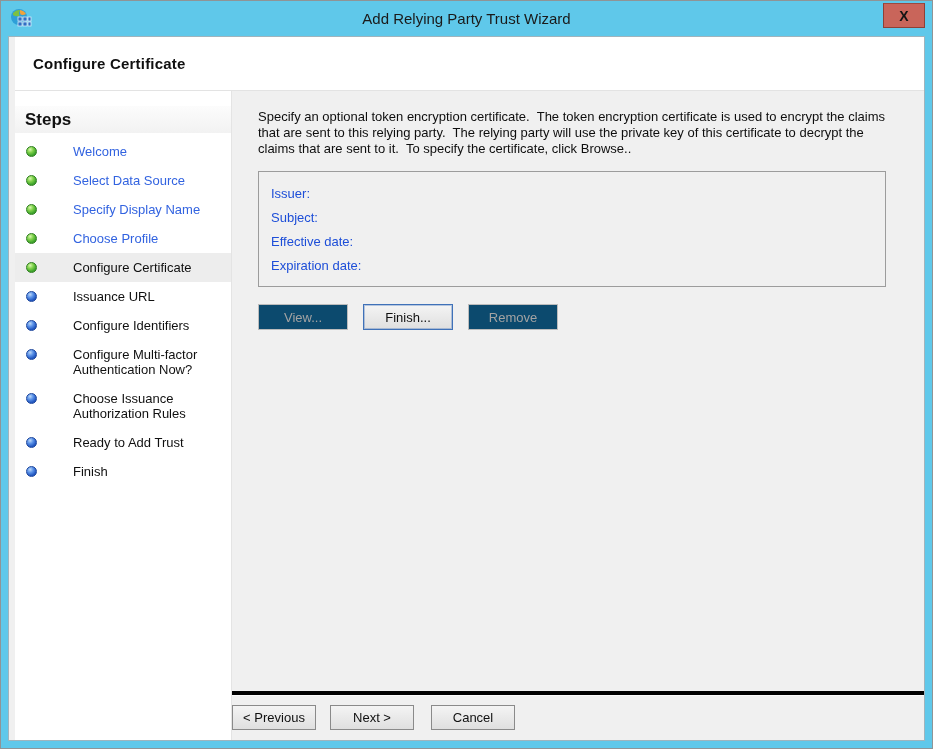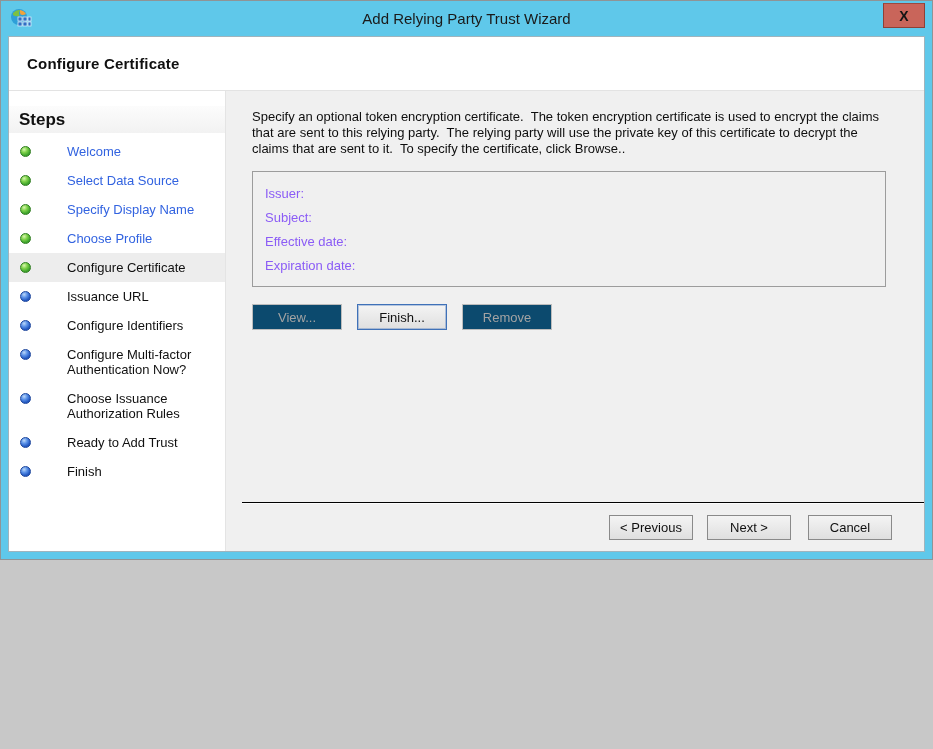--- a/index.html
+++ b/index.html
@@ -1,20 +1,20 @@
 <!DOCTYPE html>
 <html style="--frame-cyan: #5fc8ea; --close-red: #c9655a; --link-blue: #3263e0; --dot-green: #3da32c; --dot-blue: #2257c0; --focus-blue: #3f71b8;"><head>
 <meta charset="utf-8">
 <style>
   * { margin: 0; padding: 0; box-sizing: border-box; }
   html, body { background: #c8c8c8; font-family: "Liberation Sans", sans-serif; }
 
   .window {
     position: relative;
-    width: 933px; height: 560px;
+    width: 933px; height: 749px;
     background: var(--frame-cyan, #5fc8ea);
     border: 1px solid #8f9496;
     box-shadow: 0 2px 2px rgba(0,0,0,.25);
     overflow: hidden;
   }
 
   
   .titlebar {
     position: relative;
     height: 35px;
@@ -35,21 +35,21 @@
     display: flex; align-items: center; justify-content: center;
     cursor: pointer; z-index: 5;
   }
   .close-btn span { font-size: 14px; font-weight: bold; color: #141414; line-height: 1; }
 
   
   .frame {
     position: absolute; left: 7px; right: 7px; top: 35px; bottom: 7px;
     background: #f0f0f0;
     border: 1px solid #9fb4bd;
-    display: flex; flex-direction: column;
+    display: flex; flex-direction: column; padding-left: 6px;
   }
   .header {
     background: #ffffff;
     height: 54px;
     border-bottom: 1px solid #e3e3e3;
     display: flex; align-items: center;
     padding-left: 18px;
     flex: 0 0 auto;
   }
   .header h1 { font-size: 15px; font-weight: bold; color: #101010; letter-spacing: .2px; }
@@ -106,21 +106,21 @@
   }
 
   .cert-box {
     margin-top: 14px;
     width: 638px; max-width: 100%;
     border: 1px solid #9c9c9c;
     background: #f0f0f0;
     padding: 9px 12px;
   }
   .cert-row { display: flex; height: 24px; align-items: center; }
-  .cert-row .cert-label { font-size: 13px; color: #8b5cf6; }
+  .cert-row .cert-label { font-size: 13px; color: #1d4ed8; }
   .cert-row .cert-value { font-size: 13px; color: #0e0e0e; margin-left: 6px; }
 
   .action-row { margin-top: 17px; display: flex; gap: 15px; }
 
   .btn {
     min-width: 90px; height: 26px;
     font-family: "Liberation Sans", sans-serif;
     font-size: 13px; color: #101010;
     background: linear-gradient(#f4f4f4, #dfdfdf);
     border: 1px solid #8a8a8a;
@@ -133,26 +133,25 @@
     cursor: default;
   }
   .btn.focused {
     border: 1px solid var(--focus-blue, #3f71b8);
     box-shadow: inset 0 0 0 1px rgba(63,113,184,.35);
   }
 
   
   .footer {
     flex: 0 0 49px;
-    border-top: 1px solid #000000;
+    border-top: 4px solid #000000;
     box-shadow: inset 0 1px 0 #fbfbfb;
-    display: flex; align-items: center; justify-content: flex-end;
+    display: flex; align-items: center; 
     padding-right: 32px;
     gap: 14px;
-    margin-left: 16px;
   }
   .footer .btn { min-width: 84px; height: 25px; }
   .footer .btn.cancel { margin-left: 3px; }
 </style>
 </head>
 <body>
 
 <div class="window">
 
   <div class="titlebar">

